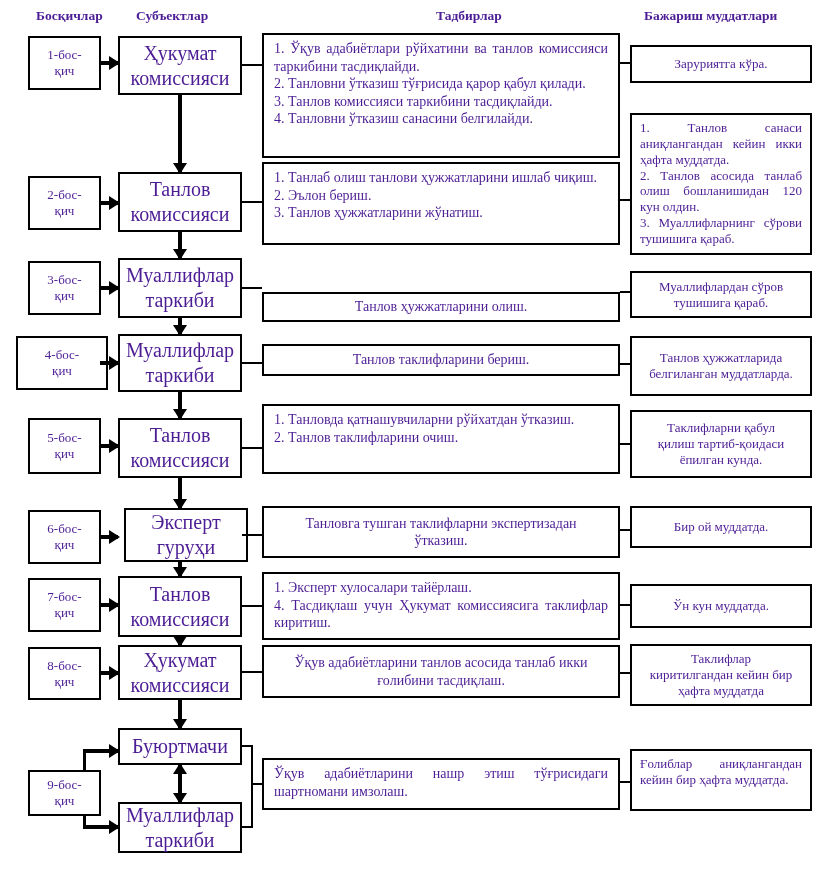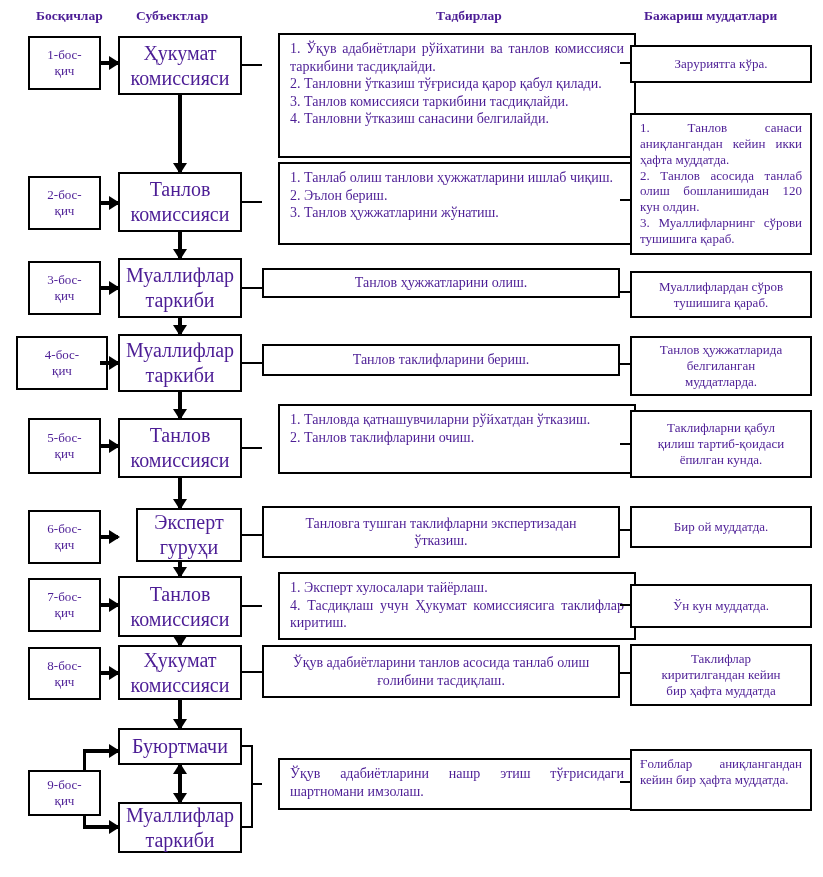--- a/index.html
+++ b/index.html
@@ -10,25 +10,25 @@
   .col-header {
     position:absolute; font-weight:bold; font-size:13.5px; white-space:nowrap;
   }
   .box {
     position:absolute; box-sizing:border-box; border:2px solid #000; background:#fff;
   }
   .cbox { display:flex; align-items:center; justify-content:center; text-align:center; white-space:pre-line; }
   .stage-box { font-size:13px; line-height:1.2; }
   .subj-box  { font-size:20px; line-height:1.25; }
   .act { font-size:14px; line-height:1.25; white-space:pre-line; }
-  .act.just { padding:5px 10px; text-align:justify;margin-left:16px; }
+  .act.just { padding:5px 10px; text-align:justify; }
   .act.center { display:flex; align-items:center; justify-content:center; text-align:center; padding:2px 14px; }
   .dl { font-size:13px; line-height:1.22; white-space:pre-line; }
   .dl.just { padding:5px 8px; text-align:justify; }
-  .dl.center { display:flex; align-items:center; justify-content:center; text-align:center; padding:2px 24px; }
+  .dl.center { display:flex; align-items:center; justify-content:center; text-align:center; padding:2px 16px; }
   
   .cl { position:absolute; background:#000; }
   
   .ha { position:absolute; height:4px; background:#000; }
   .ha::after {
     content:""; position:absolute; right:-2px; top:50%; transform:translateY(-50%);
     width:0; height:0; border-left:11px solid #000; border-top:7px solid transparent; border-bottom:7px solid transparent;
   }
   
   .va { position:absolute; width:4px; background:#000; }
@@ -73,45 +73,45 @@
   <div class="box cbox subj-box" style="left:118px;top:36px;width:124px;height:59px">Ҳукумат
 комиссияси</div>
   <div class="box cbox subj-box" style="left:118px;top:172px;width:124px;height:60px">Танлов
 комиссияси</div>
   <div class="box cbox subj-box" style="left:118px;top:258px;width:124px;height:60px">Муаллифлар
 таркиби</div>
   <div class="box cbox subj-box" style="left:118px;top:334px;width:124px;height:58px">Муаллифлар
 таркиби</div>
   <div class="box cbox subj-box" style="left:118px;top:418px;width:124px;height:60px">Танлов
 комиссияси</div>
-  <div class="box cbox subj-box" style="left:136px;top:508px;width:106px;height:54px">Эксперт
+  <div class="box cbox subj-box" style="left:124px;top:508px;width:124px;height:54px">Эксперт
 гуруҳи</div>
   <div class="box cbox subj-box" style="left:118px;top:576px;width:124px;height:61px">Танлов
 комиссияси</div>
   <div class="box cbox subj-box" style="left:118px;top:645px;width:124px;height:55px">Ҳукумат
 комиссияси</div>
   <div class="box cbox subj-box" style="left:118px;top:728px;width:124px;height:37px">Буюртмачи</div>
   <div class="box cbox subj-box" style="left:118px;top:802px;width:124px;height:51px">Муаллифлар
 таркиби</div>
 
   <div class="box act just" style="left:262px;top:33px;width:358px;height:125px">1. Ўқув адабиётлари рўйхатини ва танлов комиссияси таркибини тасдиқлайди.
 2. Танловни ўтказиш тўғрисида қарор қабул қилади.
 3. Танлов комиссияси таркибини тасдиқлайди.
 4. Танловни ўтказиш санасини белгилайди.</div>
   <div class="box act just" style="left:262px;top:162px;width:358px;height:83px">1. Танлаб олиш танлови ҳужжатларини ишлаб чиқиш.
 2. Эълон бериш.
 3. Танлов ҳужжатларини жўнатиш.</div>
-  <div class="box act center" style="left:262px;top:268px;width:358px;height:30px">Танлов ҳужжатларини олиш.</div>
+  <div class="box act center" style="left:262px;top:292px;width:358px;height:30px">Танлов ҳужжатларини олиш.</div>
   <div class="box act center" style="left:262px;top:344px;width:358px;height:32px">Танлов таклифларини бериш.</div>
   <div class="box act just" style="left:262px;top:404px;width:358px;height:70px">1. Танловда қатнашувчиларни рўйхатдан ўтказиш.
 2. Танлов таклифларини очиш.</div>
   <div class="box act center" style="left:262px;top:506px;width:358px;height:52px">Танловга тушган таклифларни экспертизадан ўтказиш.</div>
   <div class="box act just" style="left:262px;top:572px;width:358px;height:68px">1. Эксперт хулосалари тайёрлаш.
 4. Тасдиқлаш учун Ҳукумат комиссиясига таклифлар киритиш.</div>
-  <div class="box act center" style="left:262px;top:645px;width:358px;height:53px">Ўқув адабиётларини танлов асосида танлаб олиш ғолибини тасдиқлаш.</div>
+  <div class="box act center" style="left:262px;top:645px;width:358px;height:53px">Ўқув адабиётларини танлов асосида танлаб икки ғолибини тасдиқлаш.</div>
   <div class="box act just" style="left:262px;top:758px;width:358px;height:52px">Ўқув адабиётларини нашр этиш тўғрисидаги шартномани имзолаш.</div>
 
   <div class="box dl center" style="left:630px;top:45px;width:182px;height:38px">Заруриятга кўра.</div>
   <div class="box dl just" style="left:630px;top:113px;width:182px;height:142px">1. Танлов санаси аниқлангандан кейин икки ҳафта муддатда.
 2. Танлов асосида танлаб олиш бошланишидан 120 кун олдин.
 3. Муаллифларнинг сўрови тушишига қараб.</div>
   <div class="box dl center" style="left:630px;top:271px;width:182px;height:47px">Муаллифлардан сўров тушишига қараб.</div>
   <div class="box dl center" style="left:630px;top:336px;width:182px;height:60px">Танлов ҳужжатларида белгиланган муддатларда.</div>
   <div class="box dl center" style="left:630px;top:410px;width:182px;height:68px">Таклифларни қабул қилиш тартиб-қоидаси ёпилган кунда.</div>
   <div class="box dl center" style="left:630px;top:506px;width:182px;height:42px">Бир ой муддатда.</div>

